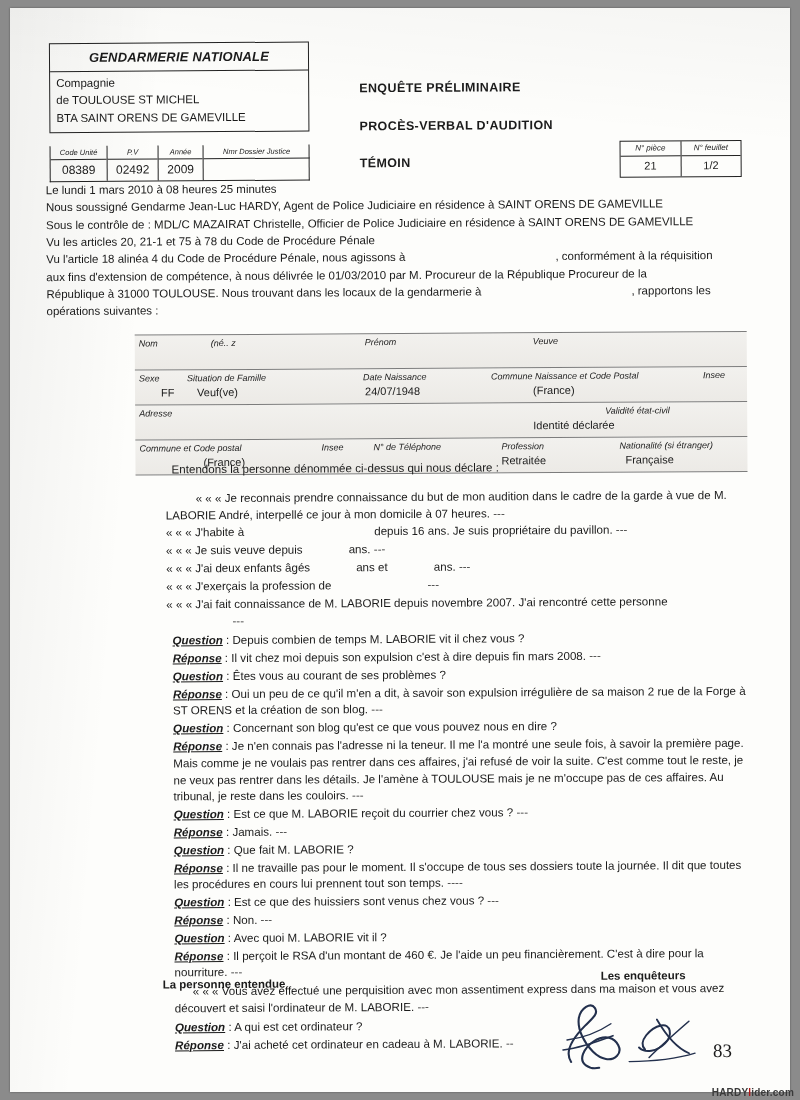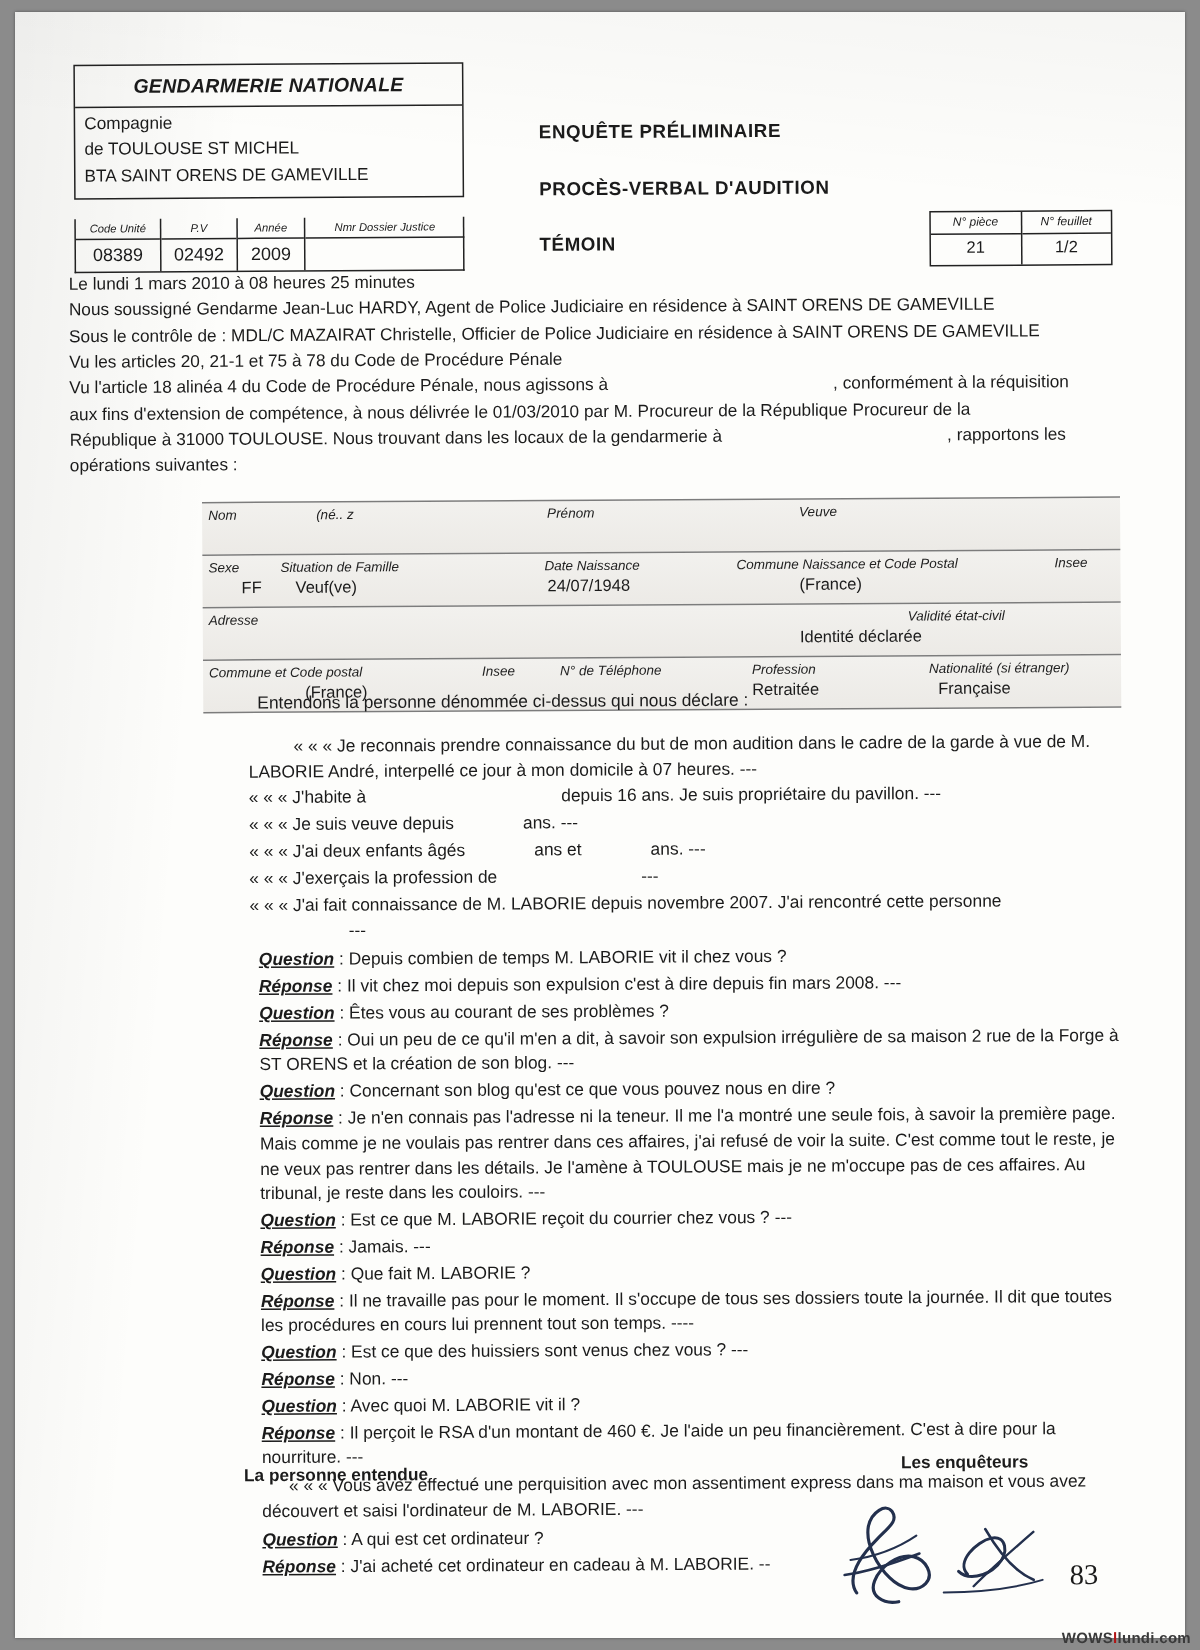--- a/index.html
+++ b/index.html
@@ -400,13 +400,13 @@
       <path d="M124,28 C132,42 142,56 156,62" fill="none" stroke="#23304d" stroke-width="1.8" stroke-linecap="round"></path>
       <path d="M156,30 C142,42 128,54 116,66" fill="none" stroke="#23304d" stroke-width="1.6" stroke-linecap="round"></path>
       <path d="M96,70 C120,70 142,68 162,62" fill="none" stroke="#23304d" stroke-width="1.3" stroke-linecap="round"></path>
     </svg>
 
     <div class="pagenum">83</div>
   </div>
   <div class="scan"></div>
 </div>
 
-<div class="watermark"><span>WOWS</span><span class="wm-w">l</span><span>lundi.com</span></div>
+<div class="watermark"><span>HARDY</span><span class="wm-w">l</span><span>ider.com</span></div>
 
 </body></html>

